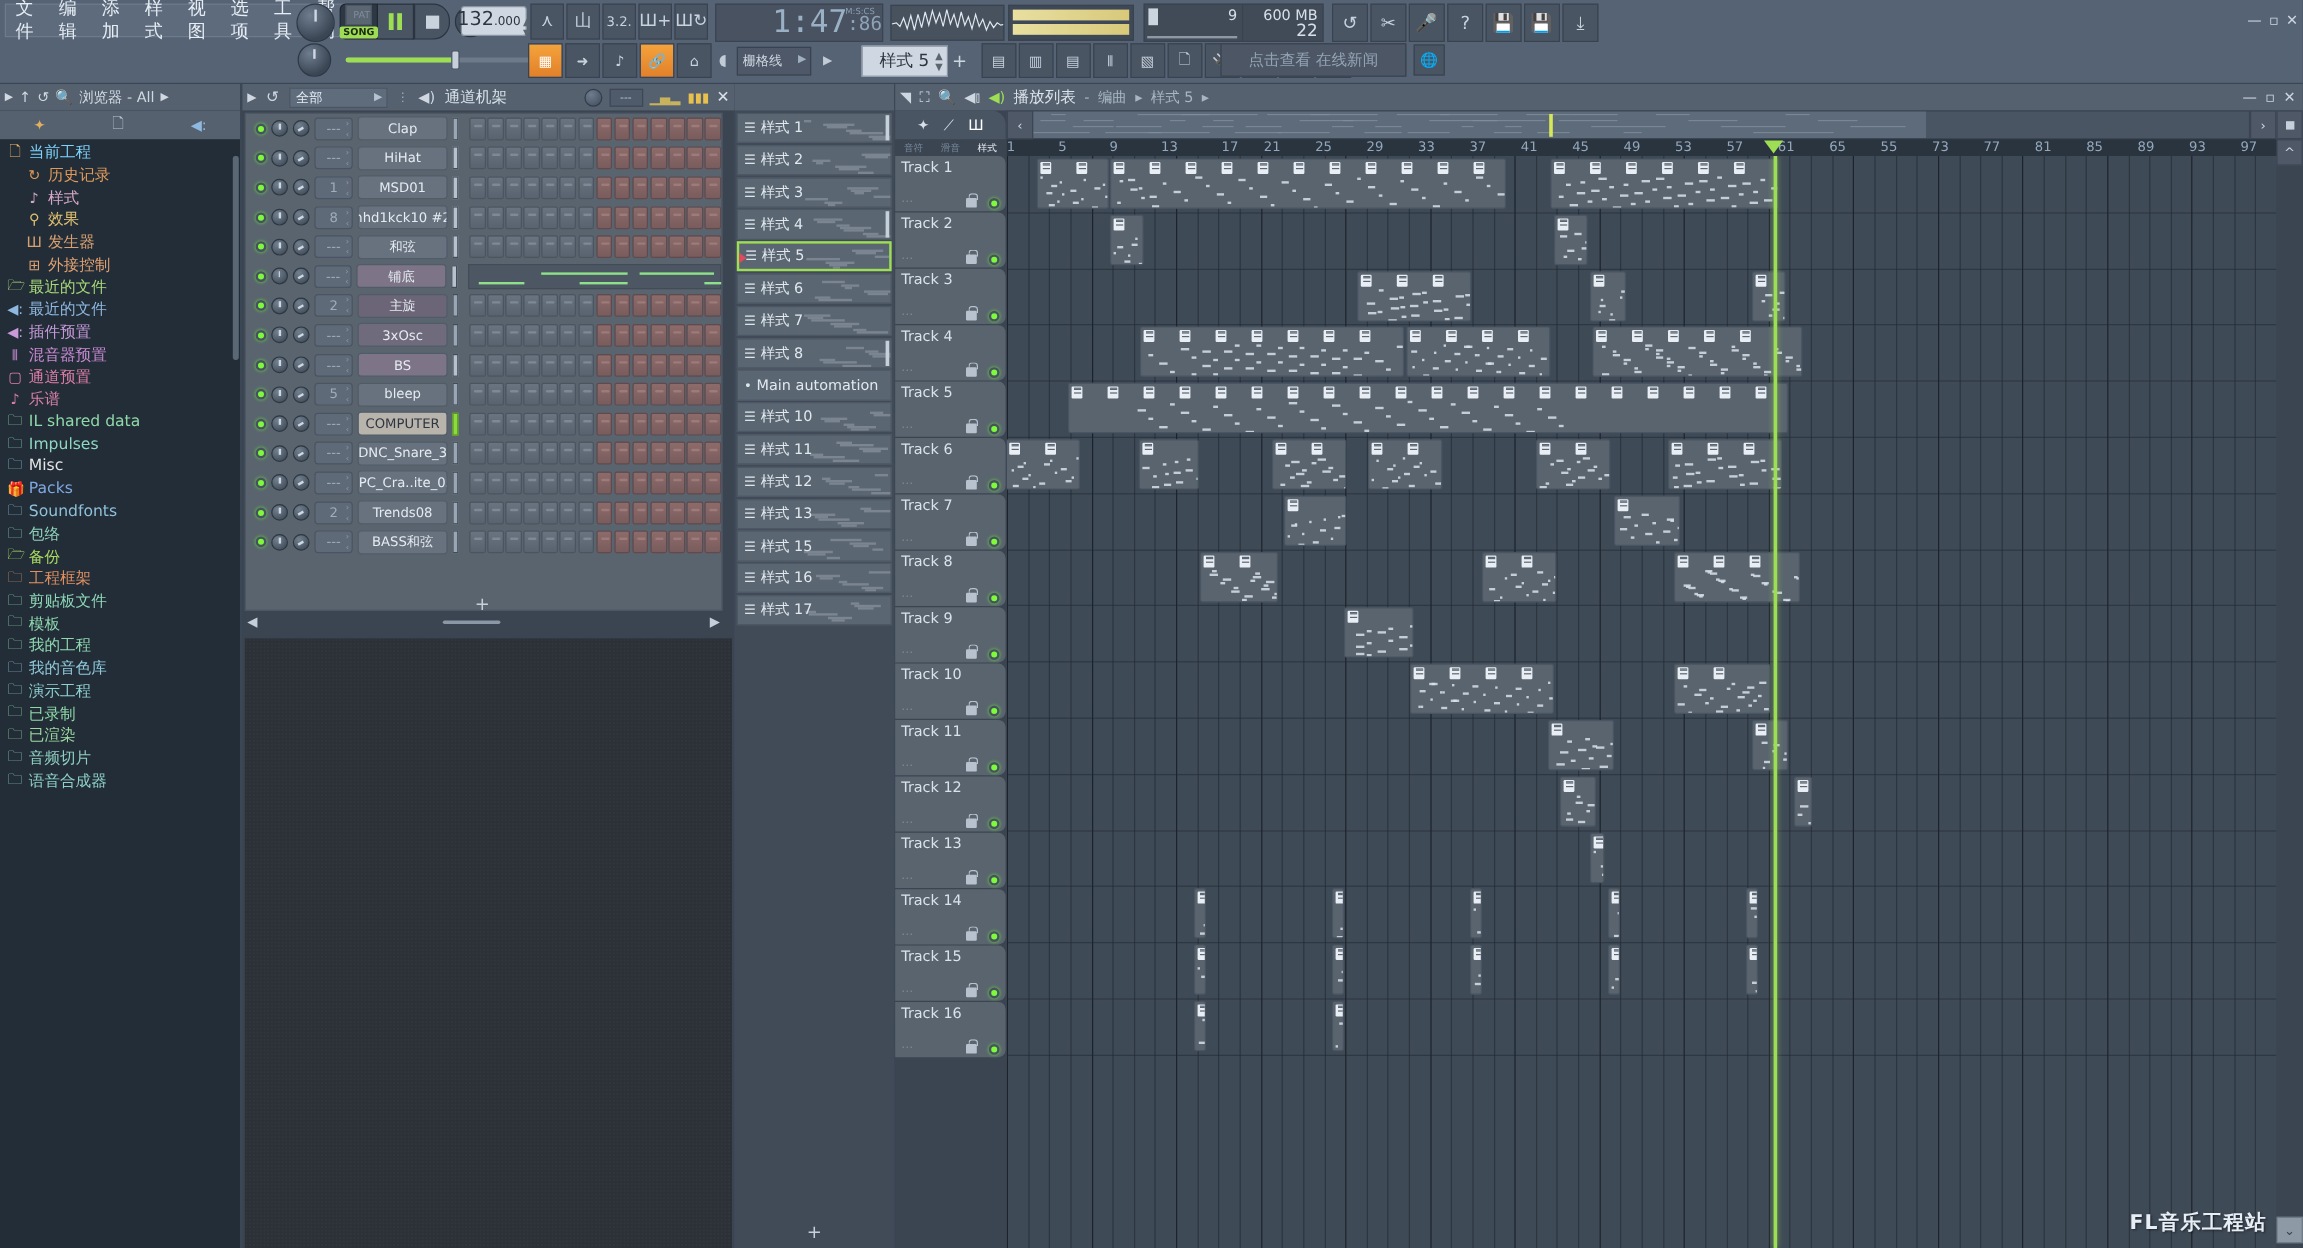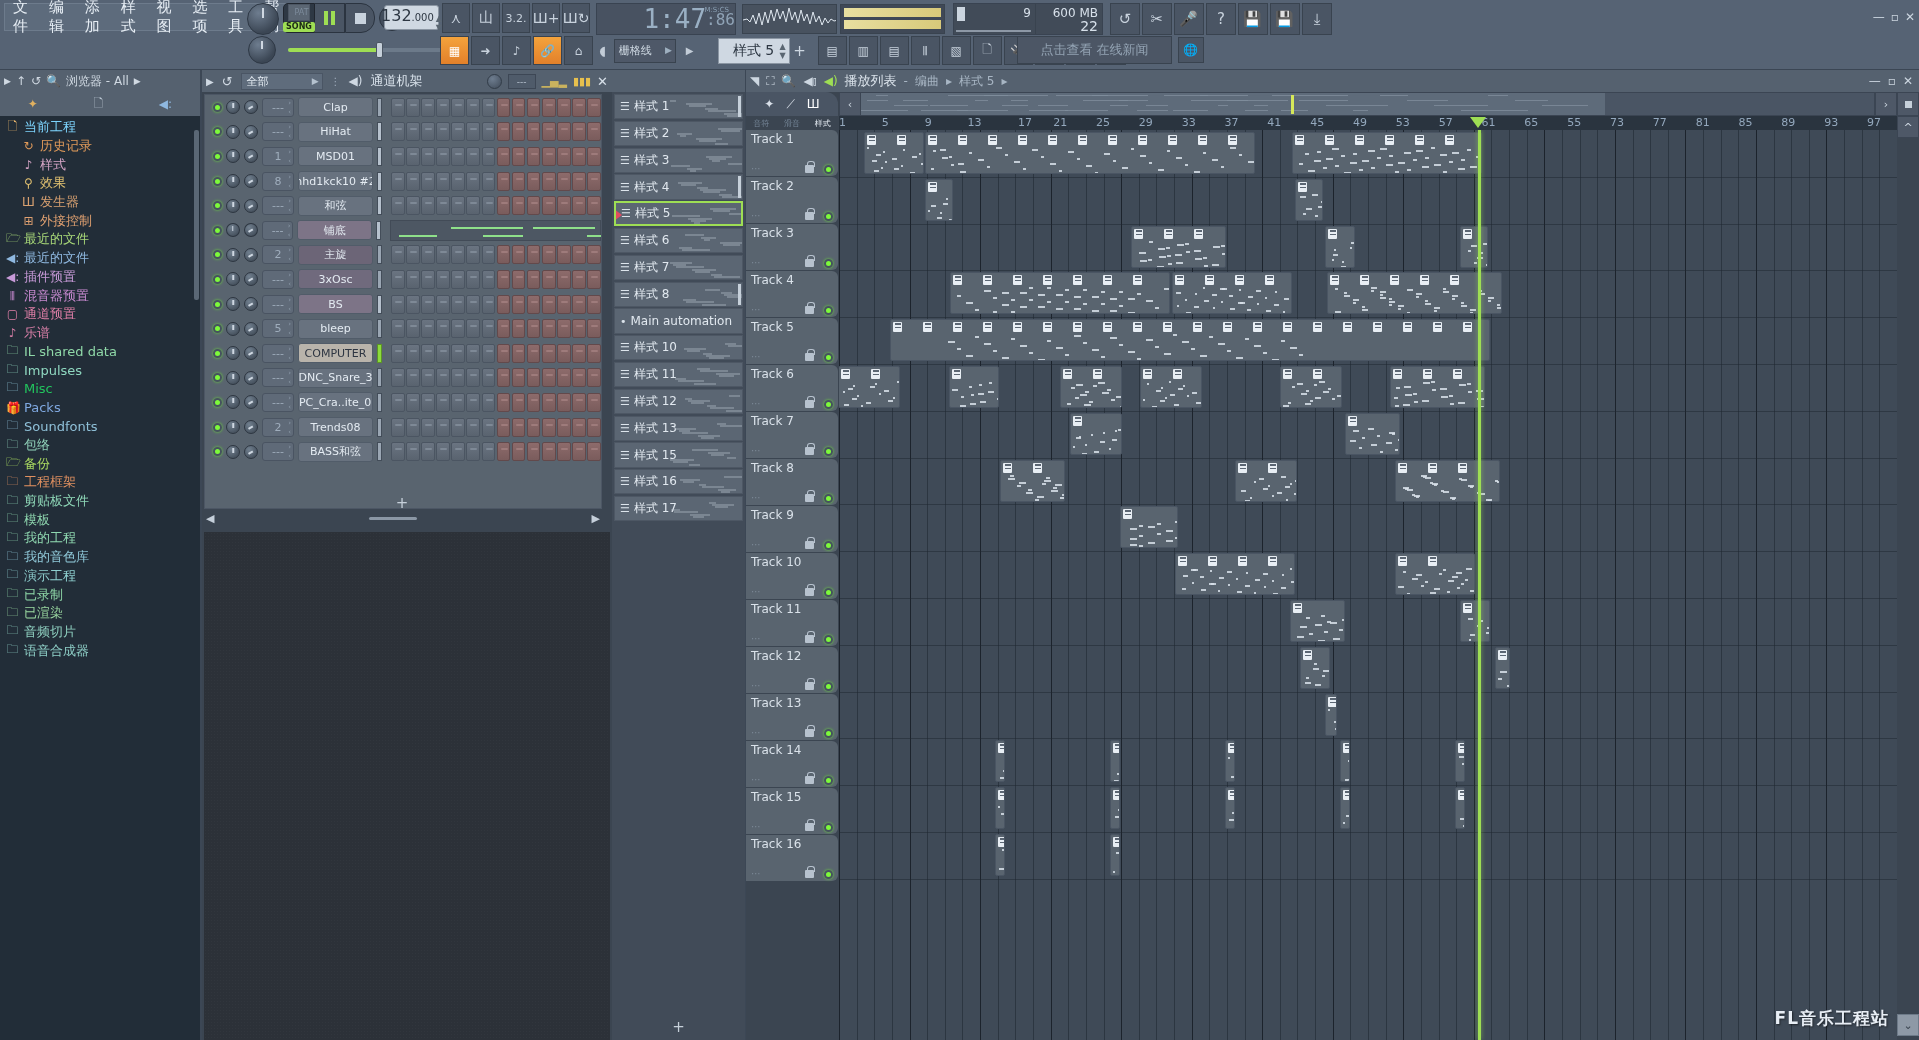--- a/index.html
+++ b/index.html
@@ -438,21 +438,21 @@
       <div class="bri" style="padding-left: 6px;">
         <span class="ic" style="color: rgb(143, 216, 168);">🗀</span>
         <span style="color: rgb(143, 216, 168);">IL shared data</span>
       </div>
       <div class="bri" style="padding-left: 6px;">
         <span class="ic" style="color: rgb(143, 216, 192);">🗀</span>
         <span style="color: rgb(143, 216, 192);">Impulses</span>
       </div>
       <div class="bri" style="padding-left: 6px;">
         <span class="ic" style="color: rgb(143, 200, 216);">🗀</span>
-        <span style="color: #22c55e;">Misc</span>
+        <span style="color: #e5e5e5;">Misc</span>
       </div>
       <div class="bri" style="padding-left: 6px;">
         <span class="ic" style="color: rgb(127, 168, 224);">🎁</span>
         <span style="color: rgb(127, 168, 224);">Packs</span>
       </div>
       <div class="bri" style="padding-left: 6px;">
         <span class="ic" style="color: rgb(143, 192, 216);">🗀</span>
         <span style="color: rgb(143, 192, 216);">Soundfonts</span>
       </div>
       <div class="bri" style="padding-left: 6px;">

